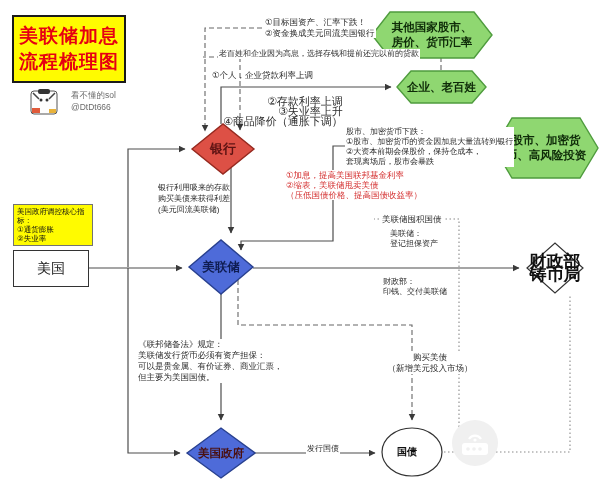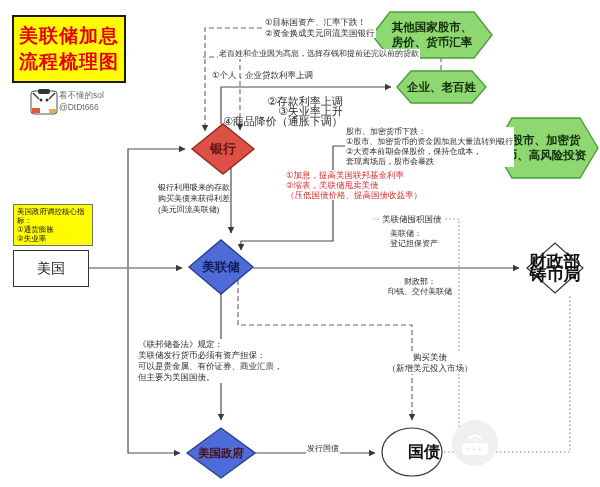--- a/index.html
+++ b/index.html
@@ -10,21 +10,21 @@
   .wbg{background:#fff;padding:0 1px;}
   .red{color:#d43030;}
   .nodelbl{position:absolute;display:flex;align-items:center;justify-content:center;
            text-align:center;font-weight:bold;white-space:pre-line;pointer-events:none;}
   
   #title-box{position:absolute;left:12px;top:15px;width:110px;height:64px;background:#fffb00;
              border:2px solid #1a1a1a;display:flex;align-items:center;justify-content:center;
              text-align:center;color:#e60012;font-weight:bold;font-size:19px;line-height:26px;
              white-space:pre-line;letter-spacing:1px;}
   #author{position:absolute;left:29px;top:87px;display:flex;align-items:flex-start;}
-  #author .handle{margin-left:0;color:#6b6b6b;font-size:8.5px;line-height:12px;white-space:pre-line;padding-top:2px;}
+  #author .handle{margin-left:12px;color:#6b6b6b;font-size:8.5px;line-height:12px;white-space:pre-line;padding-top:2px;}
   
   #note-box{position:absolute;left:13px;top:204px;width:72px;background:#fffb00;
             border:1px solid #737373;font-size:7.5px;line-height:9px;color:#111;
             padding:2px 3px;white-space:pre-line;}
   
   #usa-box{position:absolute;left:13px;top:250px;width:74px;height:35px;background:#fff;
            border:1.5px solid #333;display:flex;align-items:center;justify-content:center;
            font-size:14px;color:#222;}
   
   #watermark{position:absolute;left:452px;top:420px;display:flex;align-items:center;}
@@ -115,21 +115,21 @@
   <div id="note-box" class="lbl">美国政府调控核心指标：
 ①通货膨胀
 ②失业率</div>
   <div id="usa-box">美国</div>
 
   <div class="nodelbl" style="left:192px;top:124px;width:62px;height:50px;font-size:13px;color:#5e1313;">银行</div>
   <div class="nodelbl" style="left:189px;top:240px;width:64px;height:54px;font-size:12.5px;color:#0f1d52;">美联储</div>
   <div class="nodelbl" style="left:185px;top:428px;width:72px;height:50px;font-size:11.5px;color:#4a1010;">美国政府</div>
   <div class="nodelbl" style="left:527px;top:243px;width:56px;height:50px;font-size:17px;line-height:13px;color:#111;">财政部
 铸币局</div>
-  <div class="nodelbl" style="left:394px;top:428px;width:60px;height:48px;font-size:16px;color:#111;">国债</div>
+  <div class="nodelbl" style="left:377px;top:428px;width:60px;height:48px;font-size:10px;color:#111;">国债</div>
   <div class="nodelbl" style="left:372px;top:12px;width:120px;height:46px;font-size:11.5px;line-height:15px;color:#0e2b08;">其他国家股市、
 房价、货币汇率</div>
   <div class="nodelbl" style="left:397px;top:71px;width:89px;height:32px;font-size:11.5px;color:#0e2b08;">企业、老百姓</div>
   <div class="nodelbl" style="left:494px;top:118px;width:104px;height:60px;font-size:11.5px;line-height:15px;color:#0e2b08;">股市、加密货
 币、高风险投资</div>
 
   <div class="lbl wbg" style="left:264px;top:17px;font-size:8.5px;line-height:10.5px;">①目标国资产、汇率下跌！
 ②资金换成美元回流美国银行</div>
   <div class="lbl wbg" style="left:207px;top:49px;margin-left:11px;">老百姓和企业因为高息，选择存钱和提前还完以前的贷款</div>
   <div class="lbl" style="left:212px;top:70px;font-size:8.5px;">①个人，企业贷款利率上调</div>
@@ -142,21 +142,21 @@
   <div class="lbl wbg red" style="left:285px;top:170px;font-size:8.5px;">①加息，提高美国联邦基金利率
 ②缩表，美联储甩卖美债
 （压低国债价格、提高国债收益率）</div>
   <div class="lbl wbg" style="left:345px;top:127px;">股市、加密货币下跌：
 ①股市、加密货币的资金因加息大量流转到银行
 ②大资本前期会保股价，保持仓成本，
 套现离场后，股市会暴跌</div>
   <div class="lbl wbg" style="left:381px;top:214px;font-size:8.5px;">美联储囤积国债</div>
   <div class="lbl" style="left:390px;top:229px;width:62px;text-align:left;line-height:9.5px;">美联储：
 登记担保资产</div>
-  <div class="lbl" style="left:383px;top:277px;width:74px;text-align:center;line-height:9.5px;">财政部：
+  <div class="lbl" style="left:383px;top:277px;width:74px;line-height:9.5px;">财政部：
 印钱、交付美联储</div>
   <div class="lbl wbg" style="left:137px;top:339px;font-size:8.5px;line-height:11px;">《联邦储备法》规定：
 美联储发行货币必须有资产担保：
 可以是贵金属、有价证券、商业汇票，
 但主要为美国国债。</div>
   <div class="lbl wbg" style="left:357px;top:352px;width:88px;text-align:center;font-size:8.5px;line-height:11px;margin-left:28px;">购买美债
 （新增美元投入市场）</div>
   <div class="lbl wbg" style="left:306px;top:444px;">发行国债</div>
 
   <div id="watermark">

